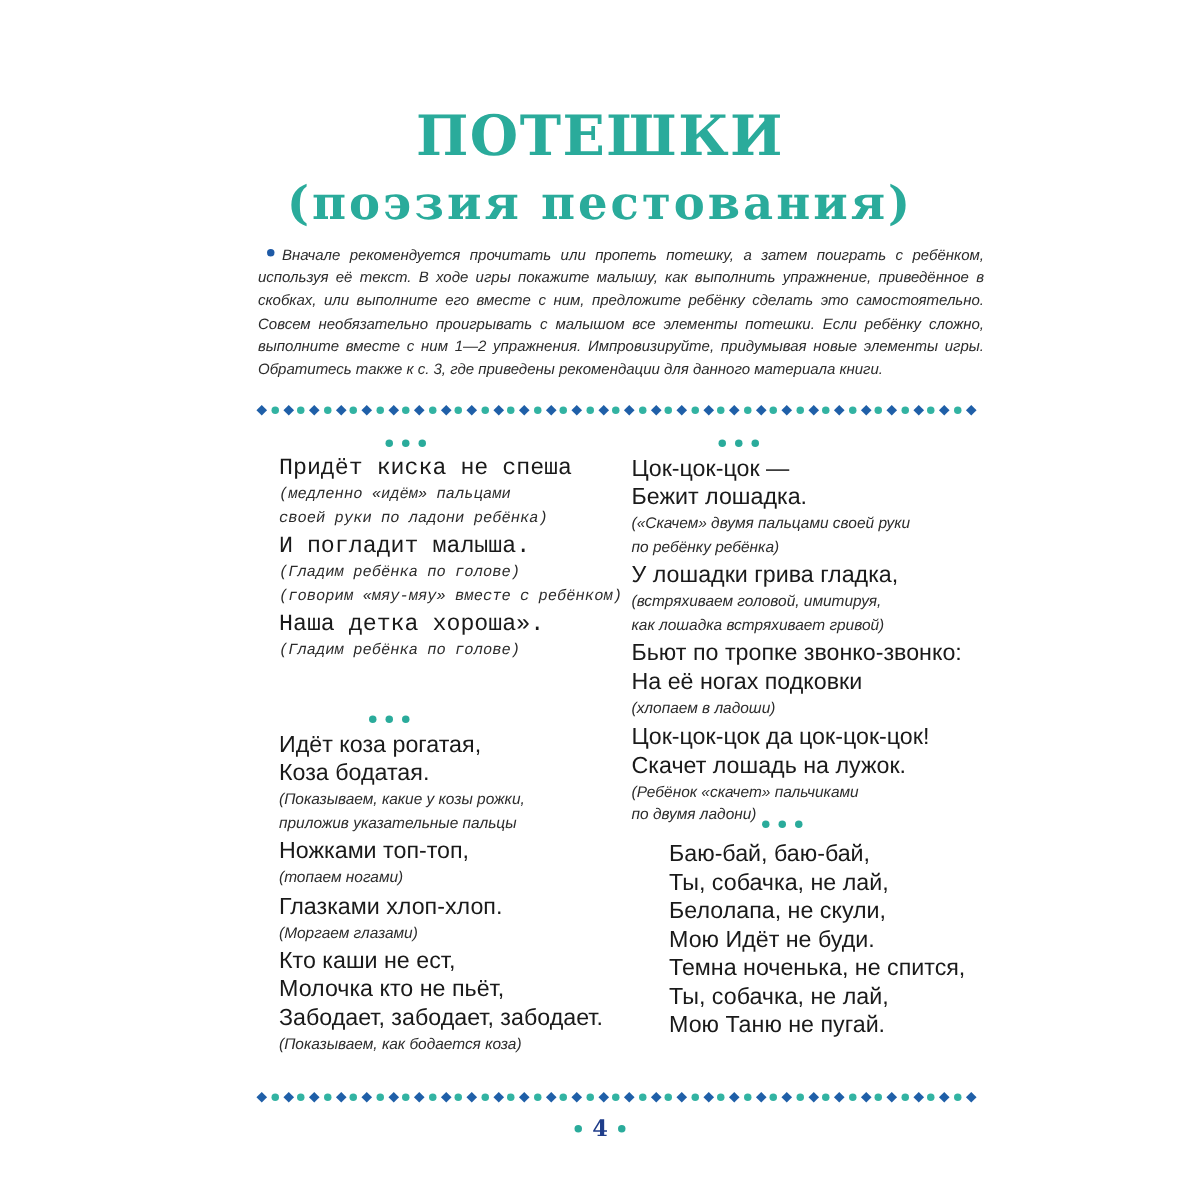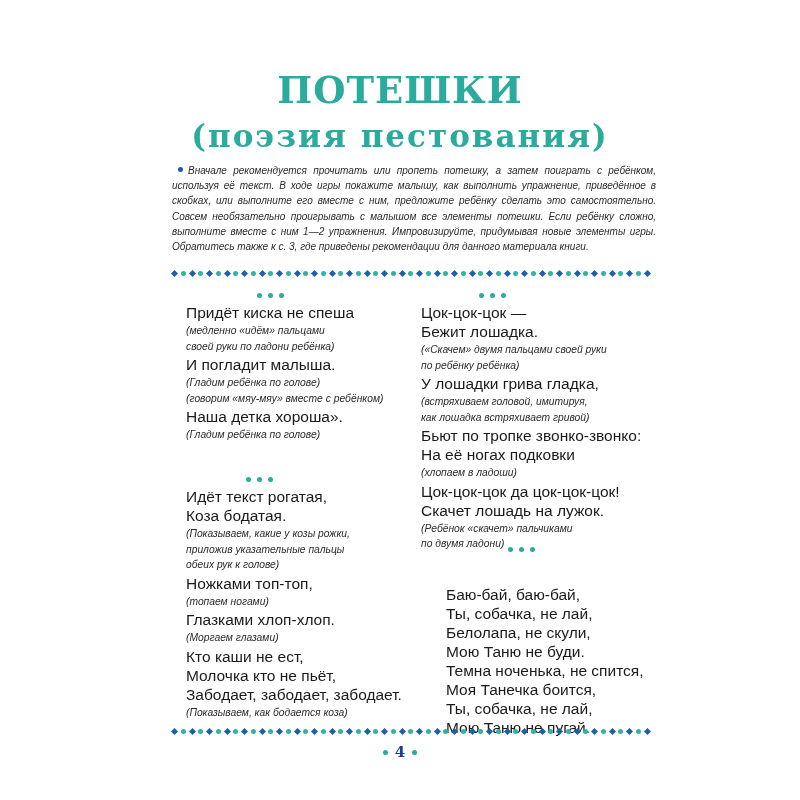--- a/index.html
+++ b/index.html
@@ -207,42 +207,41 @@
       <span class="d"></span>
       <span class="c"></span>
       <span class="d"></span>
     </div>
 
   <div class="sep-dots" style="left:257px; top:293px;">
       <span></span>
       <span></span>
       <span></span>
     </div>
-  <div class="poem" style="left:186px; top:303px;">
+  <div class="poem" style="left:186px; top:303px;font-family:Liberation Mono, monospace;">
       <span class="line">Придёт киска не спеша</span>
       <span class="note">(медленно «идём» пальцами</span>
       <span class="note">своей руки по ладони ребёнка)</span>
       <span class="line">И погладит малыша.</span>
       <span class="note">(Гладим ребёнка по голове)</span>
       <span class="note">(говорим «мяу-мяу» вместе с ребёнком)</span>
       <span class="line">Наша детка хороша».</span>
       <span class="note">(Гладим ребёнка по голове)</span>
     </div>
 
   <div class="sep-dots" style="left:246px; top:477px;">
       <span></span>
       <span></span>
       <span></span>
     </div>
   <div class="poem" style="left:186px; top:487px;">
-      <span class="line">Идёт текст рогатая,</span>
+      <span class="line">Идёт коза рогатая,</span>
       <span class="line">Коза бодатая.</span>
       <span class="note">(Показываем, какие у козы рожки,</span>
       <span class="note">приложив указательные пальцы</span>
-      <span class="note">обеих рук к голове)</span>
       <span class="line">Ножками топ-топ,</span>
       <span class="note">(топаем ногами)</span>
       <span class="line">Глазками хлоп-хлоп.</span>
       <span class="note">(Моргаем глазами)</span>
       <span class="line">Кто каши не ест,</span>
       <span class="line">Молочка кто не пьёт,</span>
       <span class="line">Забодает, забодает, забодает.</span>
       <span class="note">(Показываем, как бодается коза)</span>
     </div>
 
@@ -266,27 +265,26 @@
       <span class="line">Скачет лошадь на лужок.</span>
       <span class="note">(Ребёнок «скачет» пальчиками</span>
       <span class="note">по двумя ладони)</span>
     </div>
 
   <div class="sep-dots" style="left:508px; top:547px;">
       <span></span>
       <span></span>
       <span></span>
     </div>
-  <div class="poem" style="left:446px; top:585px;">
+  <div class="poem" style="left:446px; top:560px;">
       <span class="line">Баю-бай, баю-бай,</span>
       <span class="line">Ты, собачка, не лай,</span>
       <span class="line">Белолапа, не скули,</span>
-      <span class="line">Мою Таню не буди.</span>
+      <span class="line">Мою Идёт не буди.</span>
       <span class="line">Темна ноченька, не спится,</span>
-      <span class="line">Моя Танечка боится,</span>
       <span class="line">Ты, собачка, не лай,</span>
       <span class="line">Мою Таню не пугай.</span>
     </div>
 
   <div class="divider divider-bottom">
       <span class="d"></span>
       <span class="c"></span>
       <span class="d"></span>
       <span class="c"></span>
       <span class="d"></span>

